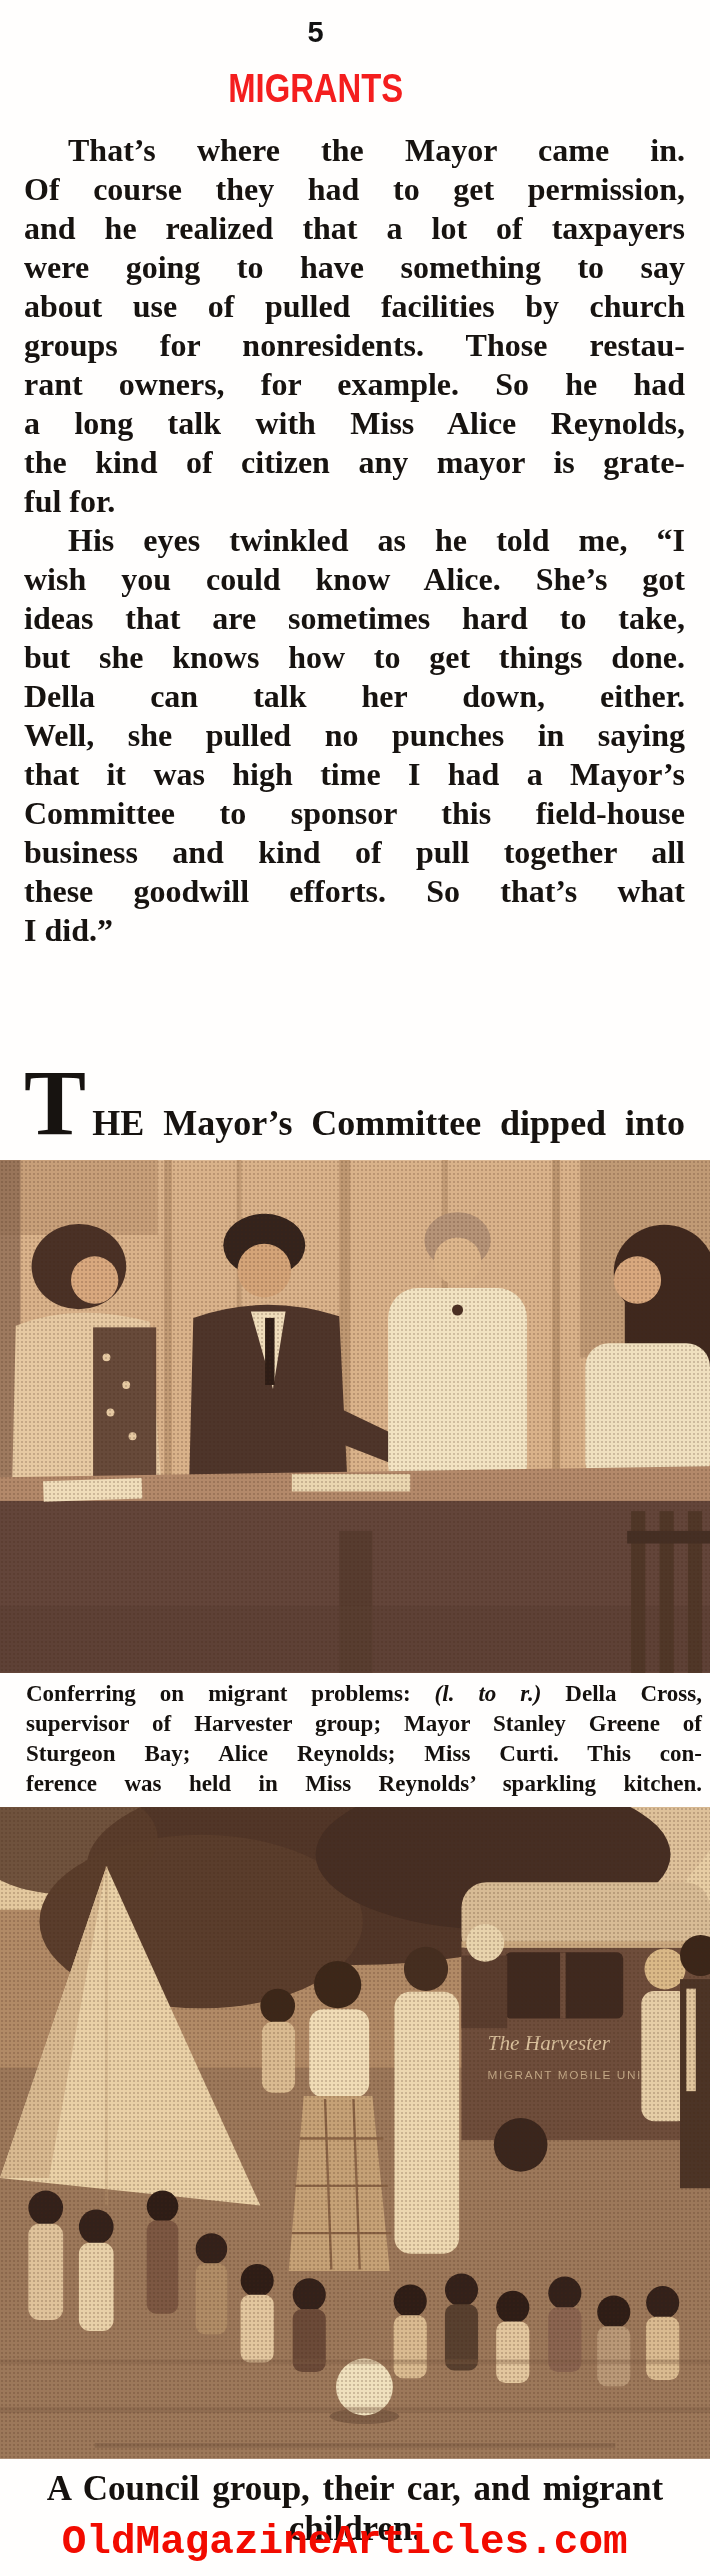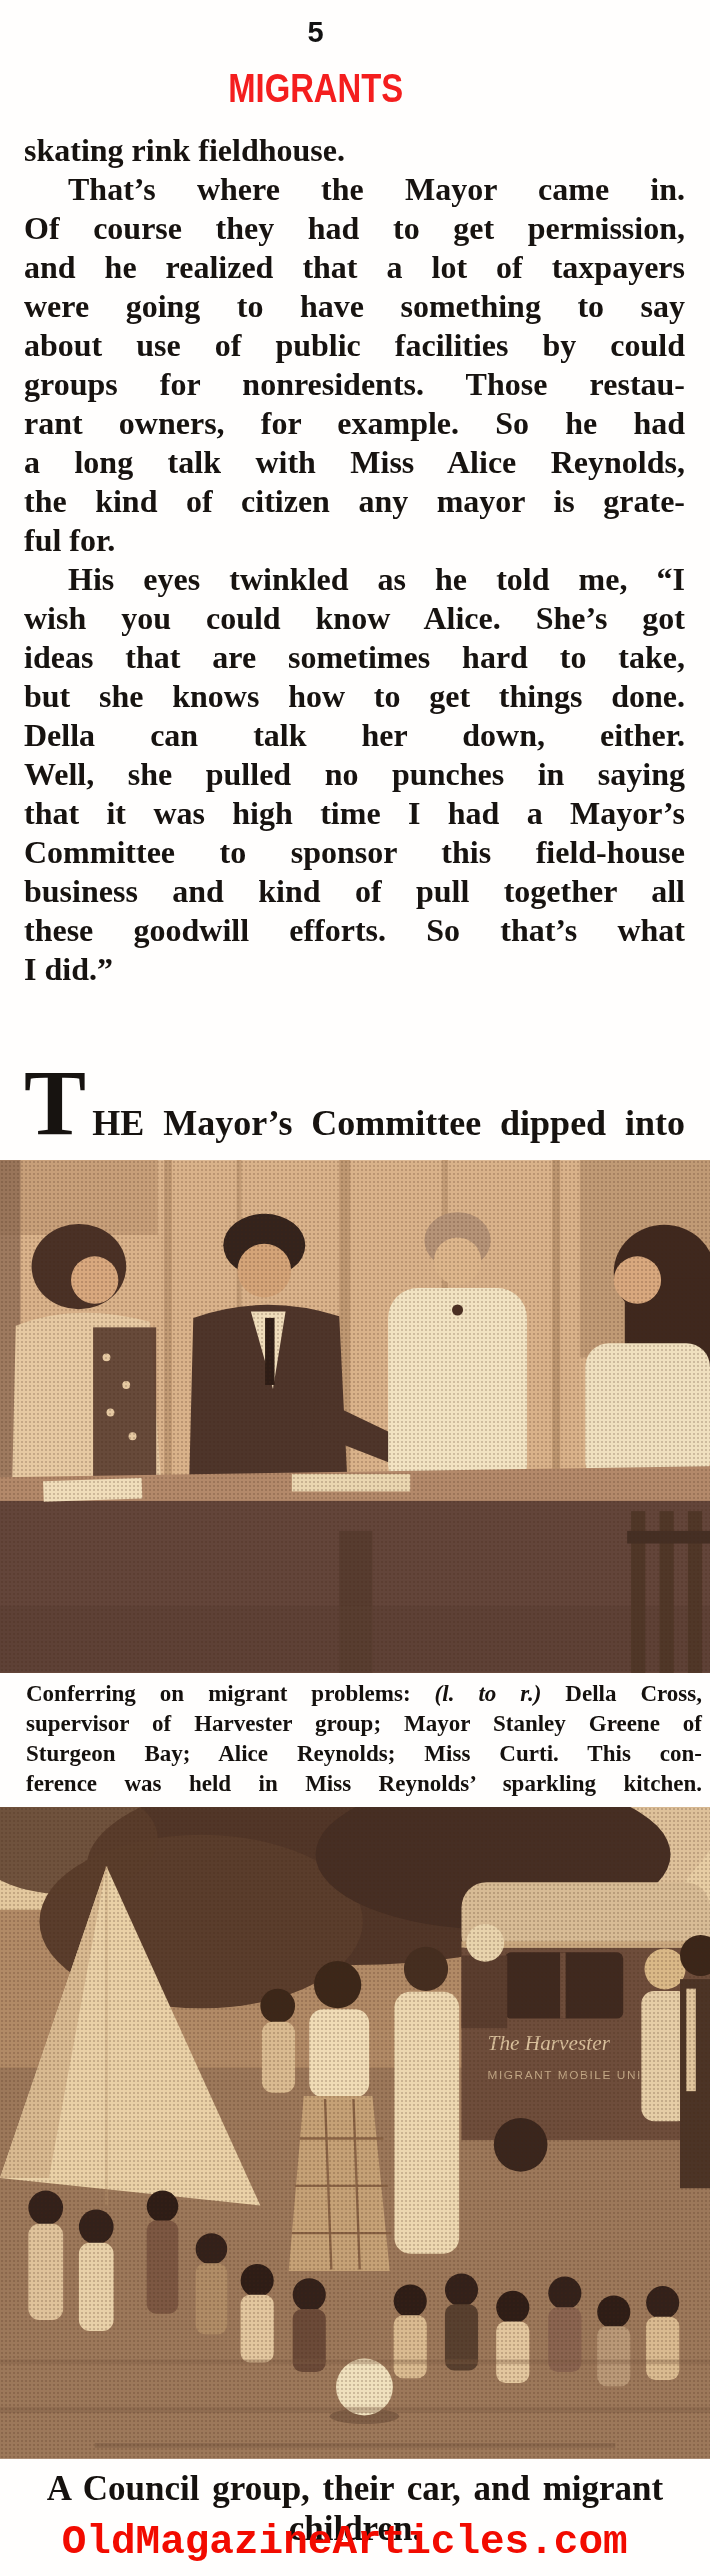--- a/index.html
+++ b/index.html
@@ -47,27 +47,26 @@
 </style>
 </head>
 <body>
 
 <div class="page">
 
   <div class="pagenum">5</div>
   <div class="masthead"><span class="squeeze">MIGRANTS</span></div>
 
   <div class="bodytext">
-    <div class="ln last">skating rink fieldhouse.</div>
 
     <div class="ln j ind">That’s where the Mayor came in.</div>
     <div class="ln j">Of course they had to get permission,</div>
     <div class="ln j">and he realized that a lot of taxpayers</div>
     <div class="ln j">were going to have something to say</div>
-    <div class="ln j">about use of public facilities by could</div>
+    <div class="ln j">about use of pulled facilities by church</div>
     <div class="ln j">groups for nonresidents. Those restau-</div>
     <div class="ln j">rant owners, for example. So he had</div>
     <div class="ln j">a long talk with Miss Alice Reynolds,</div>
     <div class="ln j">the kind of citizen any mayor is grate-</div>
     <div class="ln last">ful for.</div>
 
     <div class="ln j ind">His eyes twinkled as he told me, “I</div>
     <div class="ln j">wish you could know Alice. She’s got</div>
     <div class="ln j">ideas that are sometimes hard to take,</div>
     <div class="ln j">but she knows how to get things done.</div>

